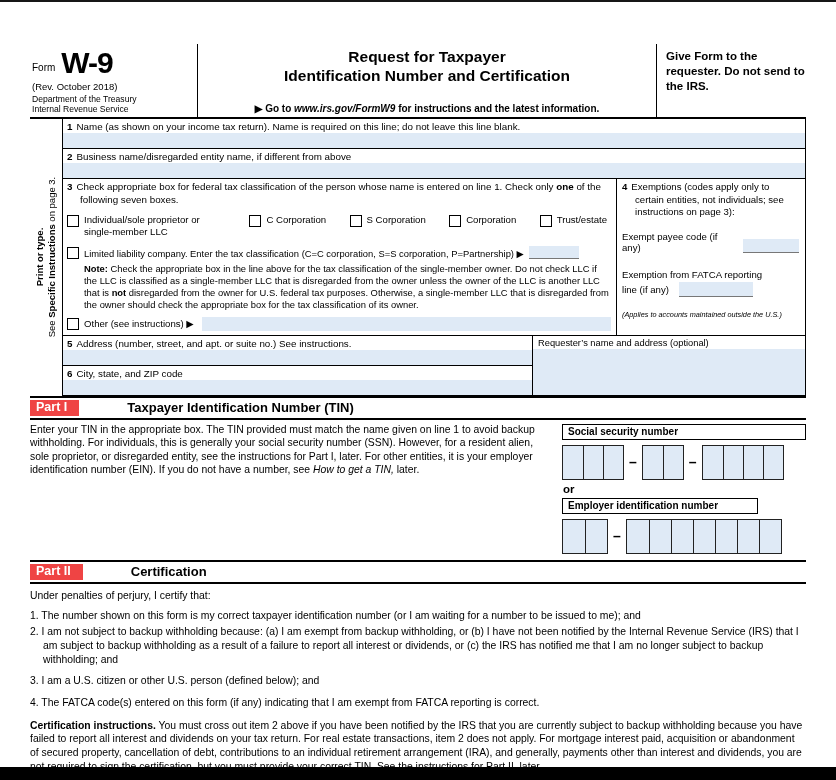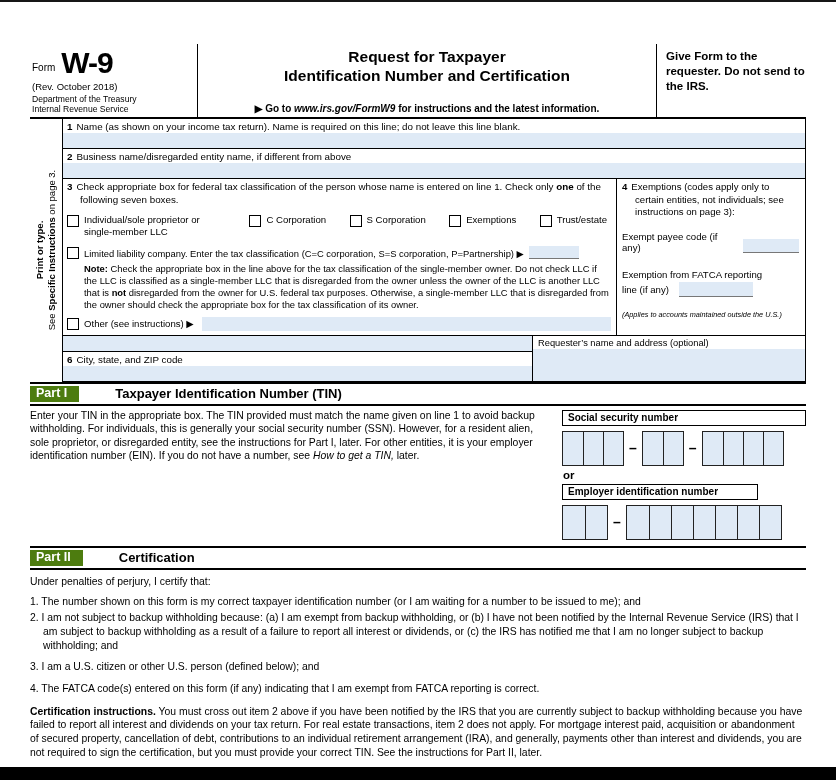--- a/index.html
+++ b/index.html
@@ -65,21 +65,21 @@
   .addr-block { display: flex; border-bottom: 1px solid #000; }
   .addr-left { flex: 1; border-right: 1.5px solid #000; }
   .row5 { border-bottom: 1px solid #000; }
   .req { width: 272px; display: flex; flex-direction: column; }
   .req-label { font-size: 9.3px; padding: 2px 5px 1px; }
   .req-band { flex: 1; background: var(--blue); }
   .band7 { height: 16px; background: var(--blue); }
 
   
   .part-bar { display: flex; align-items: center; border-bottom: 2px solid #000; padding: 2px 0 2px; }
-  .part-badge { background: #4d7c0f; color: #fff; font-weight: bold; font-size: 12.5px; padding: 0 12px 2px 6px; margin-right: 36px; }
+  .part-badge { background: #ef4444; color: #fff; font-weight: bold; font-size: 12.5px; padding: 0 12px 2px 6px; margin-right: 48px; }
   .part-title { font-weight: bold; font-size: 13px; }
 
   
   .p1 { display: flex; border-bottom: 2px solid #000; padding: 3px 0 6px; }
   .p1-left { width: 532px; font-size: 10.4px; line-height: 1.3; padding-right: 10px; }
   .p1-left p { margin: 0 0 8px; }
   .it { font-style: italic; }
   .p1-right { flex: 1; padding-top: 1px; }
   .tin-label-box { border: 1.2px solid #000; font-weight: bold; font-size: 10px; padding: 1px 5px 2px; margin-bottom: 5px; }
   .tin-label-box.ein { width: 196px; }
@@ -162,21 +162,21 @@
               <label class="cbi">
                 <span class="cb"></span>
                 <span class="cbt">C Corporation</span>
               </label>
               <label class="cbi">
                 <span class="cb"></span>
                 <span class="cbt">S Corporation</span>
               </label>
               <label class="cbi">
                 <span class="cb"></span>
-                <span class="cbt">Exemptions</span>
+                <span class="cbt">Corporation</span>
               </label>
               <label class="cbi">
                 <span class="cb"></span>
                 <span class="cbt">Trust/estate</span>
               </label>
             </div>
             <div class="llc-line">
               <span class="cb"></span>
               <span>Limited liability company. Enter the tax classification (C=C corporation, S=S corporation, P=Partnership) ▶</span>
               <span class="band-sm"></span>
@@ -206,20 +206,21 @@
                 <span class="band-sm"></span>
               </div>
             </div>
             <div class="applies">(Applies to accounts maintained outside the U.S.)</div>
           </div>
         </div>
 
         <div class="addr-block">
           <div class="addr-left">
             <div class="row5">
+              <div class="lbl"><span class="num">5</span><span>Address (number, street, and apt. or suite no.) See instructions.</span></div>
               <div class="band"></div>
             </div>
             <div>
               <div class="lbl"><span class="num">6</span><span>City, state, and ZIP code</span></div>
               <div class="band"></div>
             </div>
           </div>
           <div class="req">
             <div class="req-label">Requester’s name and address (optional)</div>
             <div class="req-band"></div>

